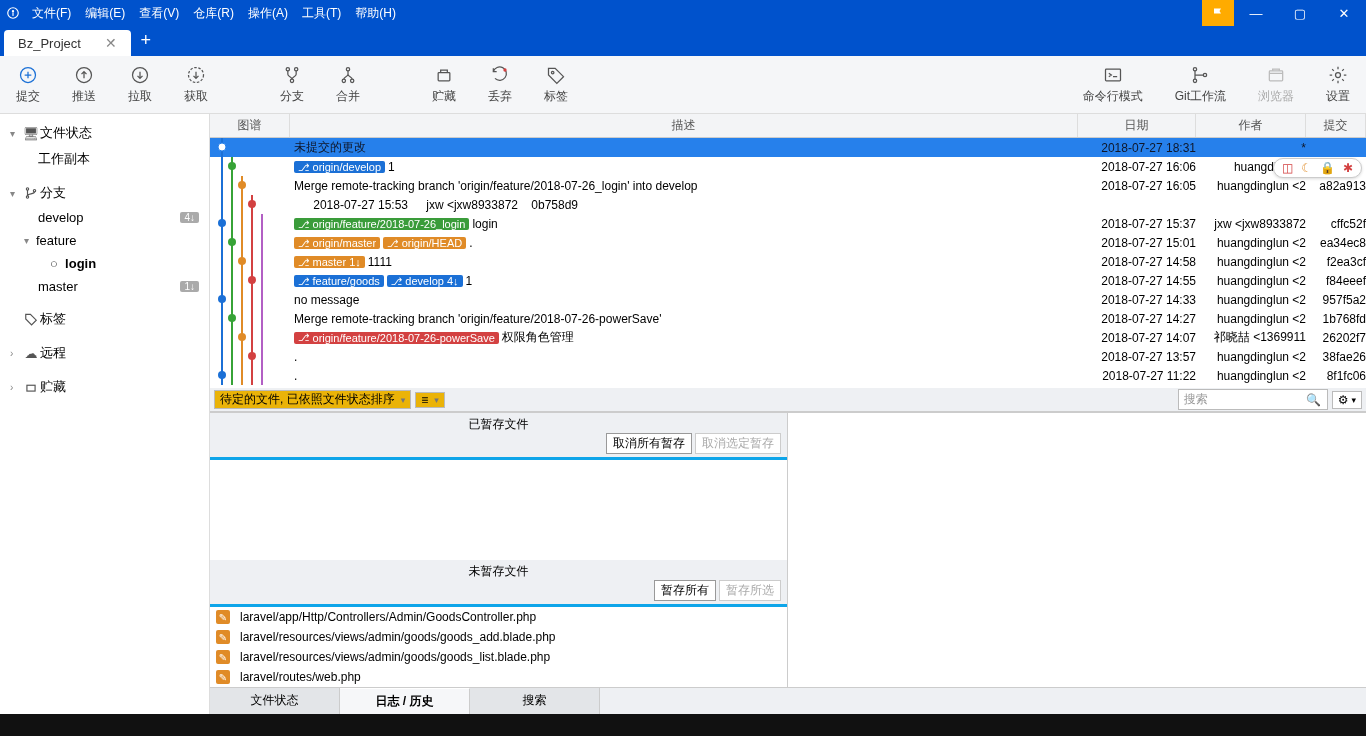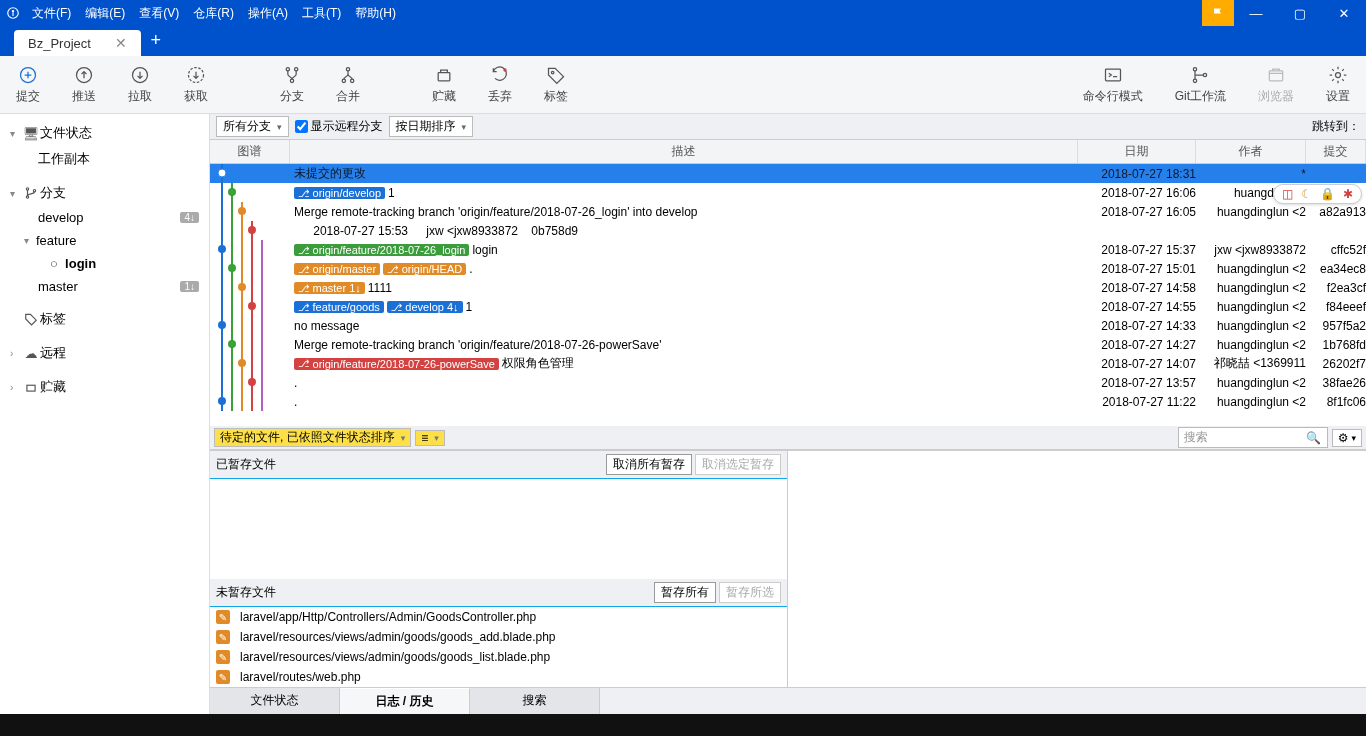--- a/index.html
+++ b/index.html
@@ -6,21 +6,21 @@
 body { background: #fff; overflow: hidden; width: 1366px; height: 736px; position: relative; }
 .titlebar { background: #0052cc; height: 26px; display: flex; align-items: center; color: #fff; font-size: 12px; }
 .titlebar .logo { width: 26px; display: flex; justify-content: center; align-items: center; }
 .titlebar .logo svg { width: 14px; height: 14px; }
 .menubar { display: flex; gap: 2px; }
 .menubar span { padding: 3px 6px; cursor: pointer; }
 .win-controls { margin-left: auto; display: flex; align-items: center; }
 .win-controls .flag-btn { background: #ffab00; width: 32px; height: 26px; display: flex; justify-content: center; align-items: center; }
 .win-controls .wbtn { width: 44px; height: 26px; display: flex; justify-content: center; align-items: center; color: #fff; font-size: 13px; }
 .tabbar { background: #0052cc; height: 30px; display: flex; align-items: flex-end; }
-.tab { background: #fff; color: #333; border-radius: 4px 4px 0 0; padding: 5px 14px; display: flex; align-items: center; gap: 24px; font-size: 13px; margin-left: 14px; }
+.tab { background: #fff; color: #333; border-radius: 4px 4px 0 0; padding: 5px 14px; display: flex; align-items: center; gap: 24px; font-size: 13px; margin-left: 4px; }
 .tab .close { color: #888; font-size: 14px; cursor: pointer; }
 .addtab { color: #fff; padding: 5px 10px; font-size: 18px; cursor: pointer; }
 .toolbar { background: #f5f6f8; border-bottom: 1px solid #ddd; height: 58px; display: flex; }
 .tbtn { display: flex; flex-direction: column; align-items: center; justify-content: center; padding: 0 16px; font-size: 12px; color: #444; cursor: pointer; }
 .tbtn svg { width: 20px; height: 20px; margin-bottom: 3px; }
 .tb-spacer { flex: 1; }
 .main { display: flex; height: calc(736px - 26px - 30px - 58px - 22px); }
 .sidebar { width: 210px; border-right: 1px solid #ddd; padding-top: 6px; font-size: 13px; overflow: hidden; }
 .sb-item { display: flex; align-items: center; padding: 4px 10px; cursor: pointer; }
 .sb-item .chev { width: 12px; color: #888; font-size: 10px; }
@@ -55,26 +55,26 @@
 .tag-badge.blue { background: #1b70d6; }
 .tag-badge.green { background: #3a9c3a; }
 .tag-badge.orange { background: #e08b27; }
 .tag-badge.red { background: #d34141; }
 .tag-badge .br-ico { margin-right: 3px; font-size: 10px; }
 .graph-svg { position: absolute; left: 0; top: 0; }
 .bottompanel { display: flex; border-top: 1px solid #ccc; }
 .bp-left { width: 578px; border-right: 1px solid #ccc; display: flex; flex-direction: column; }
 .bp-right { flex: 1; display: flex; flex-direction: column; }
 .bp-toolbar { background: #eef0f3; border-bottom: 1px solid #ccc; height: 24px; display: flex; align-items: center; font-size: 12px; padding: 0 4px; gap: 4px; }
-.bp-toolbar .sel { background: #fde047; border: 1px solid #bbb; padding: 0 5px; display: flex; align-items: center; }
+.bp-toolbar .sel { background: #eab308; border: 1px solid #bbb; padding: 0 5px; display: flex; align-items: center; }
 .bp-toolbar .sel::after { content: "▾"; margin-left: 6px; color: #777; font-size: 9px; }
 .search-right { margin-left: auto; display: flex; align-items: center; gap: 4px; }
 .search-box { border: 1px solid #bbb; background: #fff; padding: 1px 5px; width: 150px; color: #999; display: flex; justify-content: space-between; align-items: center; }
 .gear-btn { border: 1px solid #bbb; background: #fff; padding: 1px 5px; display: flex; align-items: center; gap: 3px; }
-.stagedhdr { background: #eef0f3; border-bottom: 1px solid #0ea5e9; display: flex; align-items: center; padding: 3px 6px; font-size: 12px; }
+.stagedhdr { background: #eef0f3; border-bottom: 3px solid #0ea5e9; display: flex; align-items: center; padding: 3px 6px; font-size: 12px; flex-direction: column; }
 .stagedhdr .btns { margin-left: auto; display: flex; gap: 3px; }
 .sbtn { border: 1px solid #999; background: #fff; padding: 1px 6px; font-size: 12px; cursor: pointer; }
 .sbtn.disabled { color: #aaa; border-color: #ccc; }
 .staged-area { flex: 1; min-height: 100px; background: #fff; }
 .unstaged-list { flex: 1; overflow-y: auto; font-size: 12px; }
 .file-row { display: flex; align-items: center; padding: 3px 6px; gap: 10px; }
 .file-ico { width: 14px; height: 14px; background: #e08b27; border-radius: 2px; display: flex; justify-content: center; align-items: center; color: #fff; font-size: 10px; }
 .bottomtabs { background: #eef0f3; border-top: 1px solid #ccc; display: flex; font-size: 12px; }
 .btab { padding: 4px 0; width: 130px; text-align: center; border-right: 1px solid #ccc; cursor: pointer; background: #e3e5e8; }
 .btab.active { background: #f6f7f9; font-weight: bold; border-top: 1px solid #fff; }
@@ -288,29 +288,20 @@
         <span class="ico">
           <svg width="14" height="14" viewBox="0 0 24 24" fill="none" stroke="#555" stroke-width="2">
             <rect x="5" y="9" width="14" height="10"></rect>
           </svg>
         </span>
         <span class="lbl">贮藏</span>
       </div>
   </div>
 
   <div class="content">
-    <div class="filterbar">
-      <div class="combo">所有分支</div>
-      <label class="chk">
-          <input type="checkbox" checked="" style="">
-          <span>显示远程分支</span>
-        </label>
-      <div class="combo">按日期排序</div>
-      <span class="jump">跳转到：</span>
-    </div>
     <div class="headerrow">
       <div class="col-graph">图谱</div>
       <div class="col-desc">描述</div>
       <div class="col-date">日期</div>
       <div class="col-author">作者</div>
       <div class="col-commit">提交</div>
     </div>
     <div class="commits" id="commits-list">
       <div class="float-pill">
         <span style="color:#d34141">◫</span>

